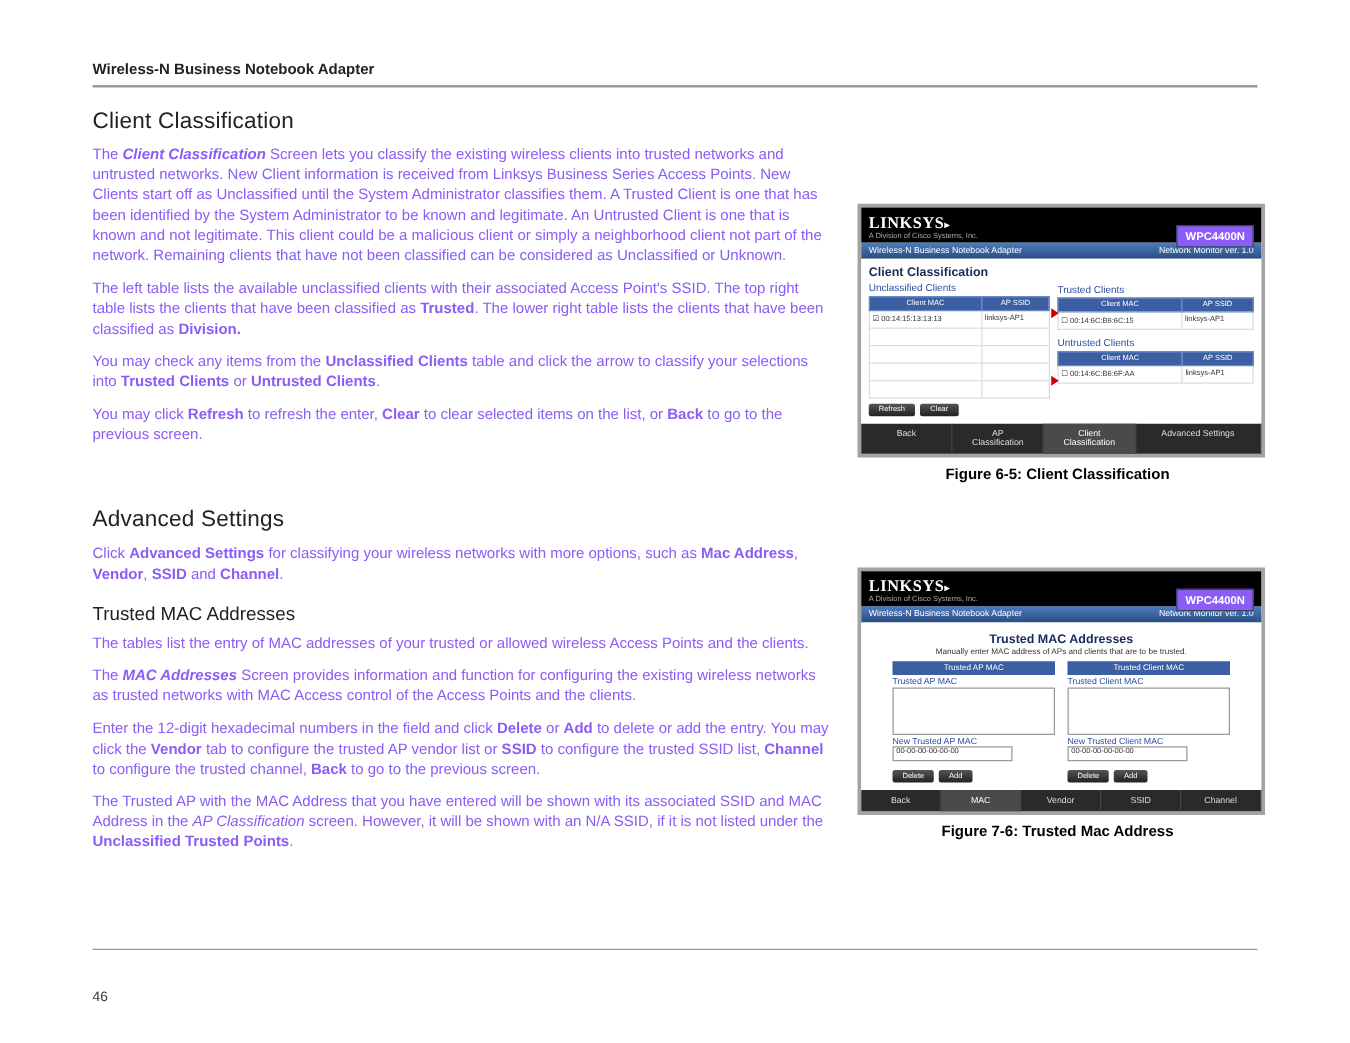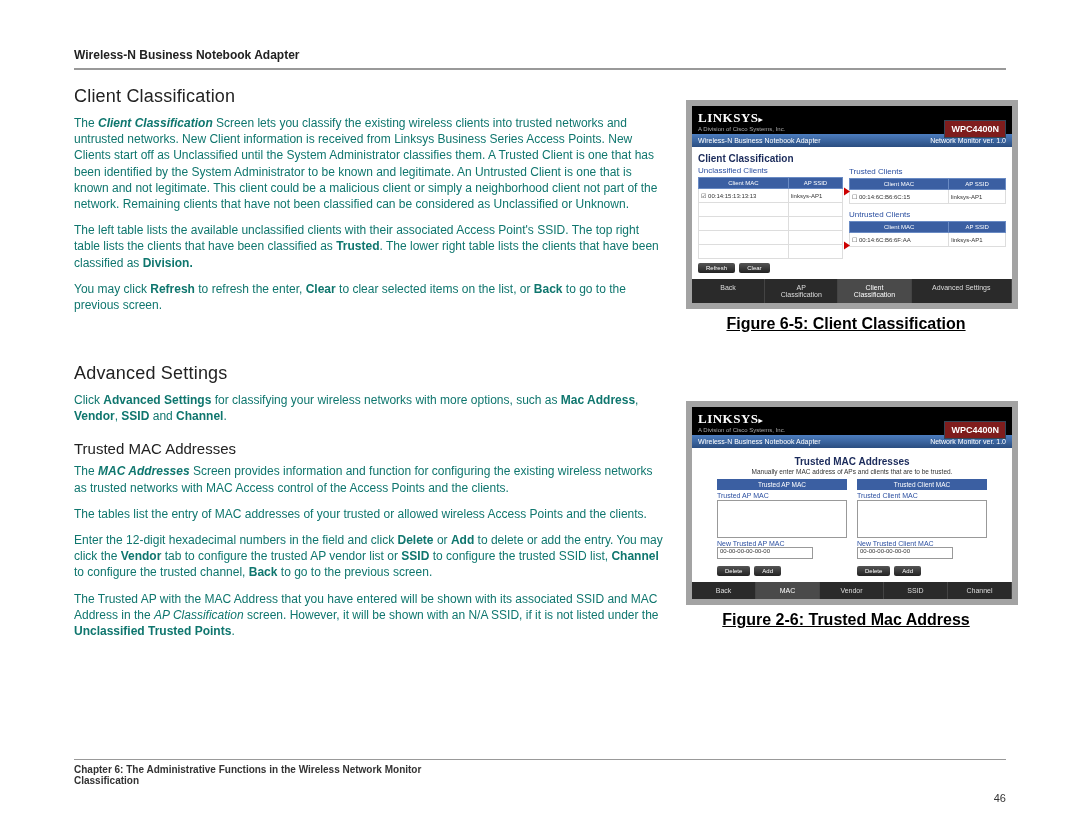--- a/index.html
+++ b/index.html
@@ -51,35 +51,34 @@
   h3.sub-title {
     font-size: 15px;
     font-weight: normal;
     color: #222;
     margin: 16px 0 6px 0;
   }
   p.body {
     font-size: 12px;
     line-height: 1.35;
     margin: 0 0 10px 0;
-    color: #0f766e;
+    color: #8b5cf6;
   }
   .b { font-weight: bold; }
   .i { font-style: italic; }
   
   .fig-caption {
     text-align: center;
     font-weight: bold;
-    font-size: 16px;
+    font-size: 12px;
     margin: 6px 0 20px 0;
-    text-decoration: underline;
   }
   .linksys-panel {
     width: 320px;
-    border: 6px solid #a3a3a3;
+    border: 3px solid #a3a3a3;
     background: #fff;
     font-size: 8px;
     color: #333;
   }
   .lp-top {
     background: #000;
     color: #fff;
     padding: 4px 6px 2px 6px;
     position: relative;
   }
@@ -90,21 +89,21 @@
     letter-spacing: 0.5px;
   }
   .lp-cisco {
     font-size: 6px;
     color: #aaa;
   }
   .lp-model {
     position: absolute;
     right: 6px;
     top: 14px;
-    background: #7f1d1d;
+    background: #8b5cf6;
     color: #fff;
     font-weight: bold;
     font-size: 9px;
     padding: 3px 6px;
     border: 1px solid #345;
   }
   .lp-bar {
     background: linear-gradient(#4c7dbf, #2a4d80);
     color: #fff;
     font-size: 7px;
@@ -240,35 +239,38 @@
   <div class="content-row">
     <div class="text-col">
       <h2 class="section-title">Client Classification</h2>
       <p class="body">
         <span>The </span><span class="i b">Client Classification</span><span> Screen lets you classify the existing wireless clients into trusted networks and untrusted networks. New Client information is received from Linksys Business Series Access Points. New Clients start off as Unclassified until the System Administrator classifies them. A Trusted Client is one that has been identified by the System Administrator to be known and legitimate. An Untrusted Client is one that is known and not legitimate. This client could be a malicious client or simply a neighborhood client not part of the network. Remaining clients that have not been classified can be considered as Unclassified or Unknown.</span>
       </p>
       <p class="body">
         <span>The left table lists the available unclassified clients with their associated Access Point's SSID. The top right table lists the clients that have been classified as </span><span class="b">Trusted</span><span>. The lower right table lists the clients that have been classified as </span><span class="b">Division.</span>
       </p>
       <p class="body">
+        <span>You may check any items from the </span><span class="b">Unclassified Clients</span><span> table and click the arrow to classify your selections into </span><span class="b">Trusted Clients</span><span> or </span><span class="b">Untrusted Clients</span><span>.</span>
+      </p>
+      <p class="body">
         <span>You may click </span><span class="b">Refresh</span><span> to refresh the enter, </span><span class="b">Clear</span><span> to clear selected items on the list, or </span><span class="b">Back</span><span> to go to the previous screen.</span>
       </p>
 
       <div class="spacer-lg"></div>
 
       <h2 class="section-title">Advanced Settings</h2>
       <p class="body">
         <span>Click </span><span class="b">Advanced Settings</span><span> for classifying your wireless networks with more options, such as </span><span class="b">Mac Address</span><span>, </span><span class="b">Vendor</span><span>, </span><span class="b">SSID</span><span> and </span><span class="b">Channel</span><span>.</span>
       </p>
 
       <h3 class="sub-title">Trusted MAC Addresses</h3>
+      <p class="body">The tables list the entry of MAC addresses of your trusted or allowed wireless Access Points and the clients.</p>
       <p class="body">
         <span>The </span><span class="i b">MAC Addresses</span><span> Screen provides information and function for configuring the existing wireless networks as trusted networks with MAC Access control of the Access Points and the clients.</span>
       </p>
-      <p class="body">The tables list the entry of MAC addresses of your trusted or allowed wireless Access Points and the clients.</p>
       <p class="body">
         <span>Enter the 12-digit hexadecimal numbers in the field and click </span><span class="b">Delete</span><span> or </span><span class="b">Add</span><span> to delete or add the entry. You may click the </span><span class="b">Vendor</span><span> tab to configure the trusted AP vendor list or </span><span class="b">SSID</span><span> to configure the trusted SSID list, </span><span class="b">Channel</span><span> to configure the trusted channel, </span><span class="b">Back</span><span> to go to the previous screen.</span>
       </p>
       <p class="body">
         <span>The Trusted AP with the MAC Address that you have entered will be shown with its associated SSID and MAC Address in the </span><span class="i">AP Classification</span><span> screen. However, it will be shown with an N/A SSID, if it is not listed under the </span><span class="b">Unclassified Trusted Points</span><span>.</span>
       </p>
     </div>
 
     <div class="figure-col">
 
@@ -402,27 +404,23 @@
           </div>
         </div>
         <div class="lp-tabs">
           <div class="lp-tab">Back</div>
           <div class="lp-tab active">MAC</div>
           <div class="lp-tab">Vendor</div>
           <div class="lp-tab">SSID</div>
           <div class="lp-tab">Channel</div>
         </div>
       </div>
-      <div class="fig-caption">Figure 2-6: Trusted Mac Address</div>
+      <div class="fig-caption">Figure 7-6: Trusted Mac Address</div>
     </div>
   </div>
 </div>
 
 <div class="footer">
   <hr class="hr-bot">
   <div class="footer-row">
-    <div>
-      <div class="b">Chapter 6: The Administrative Functions in the Wireless Network Monitor</div>
-      <div class="b">Classification</div>
-    </div>
     <div class="page-num">46</div>
   </div>
 </div>
 
 </body></html>

